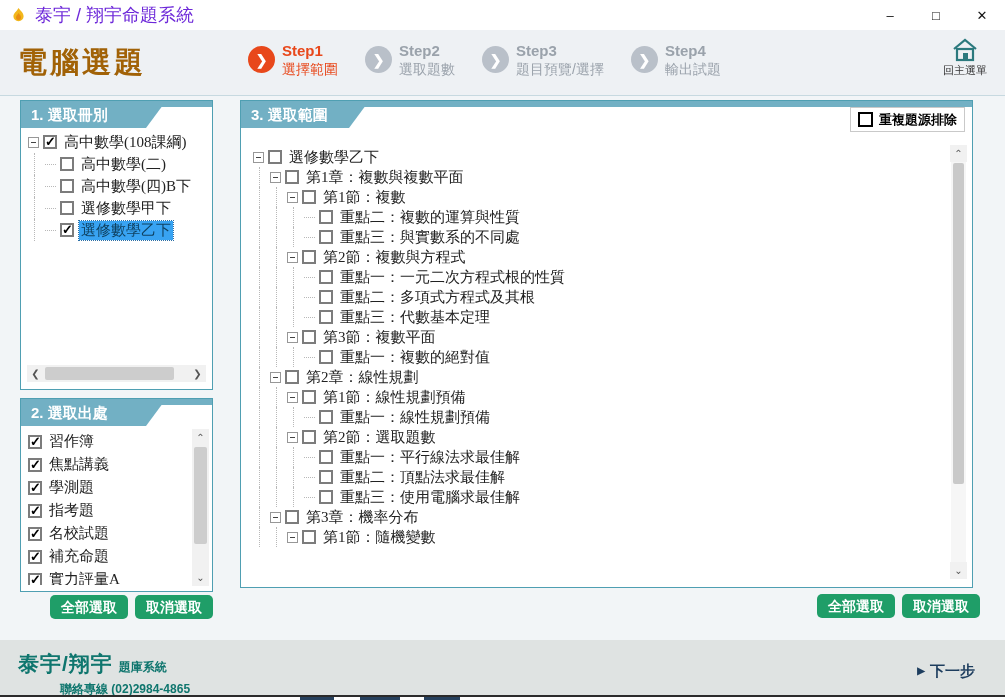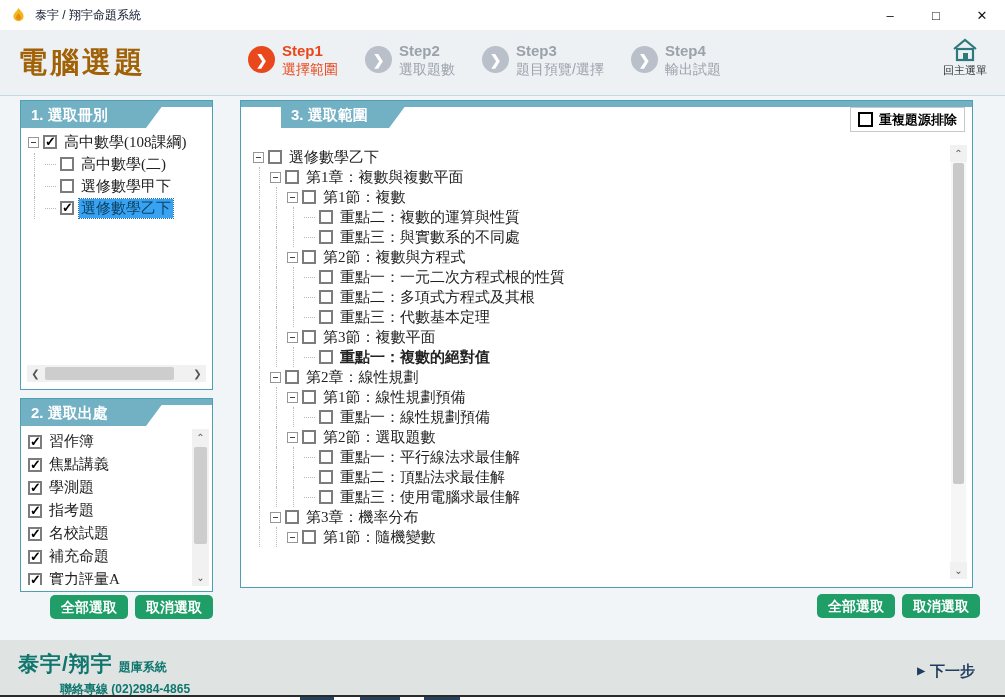--- a/index.html
+++ b/index.html
@@ -2,21 +2,21 @@
 <html><head>
 <meta charset="utf-8">
 <style>
   *{margin:0;padding:0;box-sizing:border-box;}
   html,body{width:1005px;height:700px;}
   body{font-family:"Liberation Sans",sans-serif;position:relative;background:#f2f5f7;overflow:hidden;}
 
   
   .titlebar{position:absolute;left:0;top:0;width:100%;height:30px;background:#fff;display:flex;align-items:center;}
   .app-icon{width:17px;height:17px;margin:0 8px 0 10px;flex:none;}
-  .titlebar-title{font-size:12px;color:#0f172a;}
+  .titlebar-title{font-size:18px;color:#6d28d9;}
   .win-controls{position:absolute;right:0;top:0;height:30px;display:flex;}
   .win-btn{width:46px;height:30px;display:flex;align-items:center;justify-content:center;font-size:13px;color:#111;cursor:default;}
 
   
   .header{position:absolute;left:0;top:30px;width:100%;height:66px;background:#eef1f4;border-bottom:1px solid #c7d9e0;}
   .app-title{position:absolute;left:18px;top:13px;font-size:29px;font-weight:bold;color:#a16207;letter-spacing:3px;}
   .steps{position:absolute;left:248px;top:11px;display:flex;gap:27px;}
   .step{display:flex;align-items:flex-start;gap:7px;}
   .step-circle{width:27px;height:27px;border-radius:50%;background:#b9c0c9;color:#fff;display:flex;align-items:center;justify-content:center;font-weight:bold;font-size:14px;margin-top:5px;flex:none;}
   .step.active .step-circle{background:#e8481b;}
@@ -29,21 +29,21 @@
   .home-label{font-size:11px;color:#333;margin-top:1px;}
 
   
   .panel{position:absolute;background:#fff;border:1px solid #4f9fb2;}
   .pstrip{position:absolute;top:0;left:0;right:0;height:6px;background:#72b0c4;}
   .ptab{position:absolute;top:0;left:0;height:27px;background:#72b0c4;color:#fff;font-size:15px;font-weight:bold;padding:5px 0 0 10px;clip-path:polygon(0 0,100% 0,calc(100% - 20px) 100%,0 100%);}
   #panel1{left:20px;top:100px;width:193px;height:290px;}
   #panel2{left:20px;top:398px;width:193px;height:194px;}
   #panel3{left:240px;top:100px;width:733px;height:488px;}
   #panel1 .ptab,#panel2 .ptab{width:145px;}
-  #panel3 .ptab{width:128px;margin-left:40px;}
+  #panel3 .ptab{width:128px;}
 
   .dedupe{position:absolute;top:6px;right:7px;height:25px;background:#fff;border:1px solid #c9c9c9;display:flex;align-items:center;gap:6px;padding:0 7px;}
   .bigcb{width:15px;height:15px;border:2px solid #000;background:#fff;flex:none;}
   .dedupe-label{font-size:13px;font-weight:bold;color:#000;white-space:nowrap;}
 
   
   .tree{position:absolute;overflow:hidden;}
   #tree1{top:30px;left:7px;right:8px;bottom:26px;}
   #tree3{top:46px;left:12px;right:28px;bottom:10px;}
   #list2{top:31px;left:7px;right:24px;bottom:6px;position:absolute;overflow:hidden;}
@@ -159,20 +159,26 @@
       <div class="trow" style="padding-left: 17px;">
         <span class="guide" style="left: 6px;"></span>
         <span class="stub"></span>
         <span class="cb"></span>
         <span class="tlabel">高中數學(二)</span>
       </div>
       <div class="trow" style="padding-left: 17px;">
         <span class="guide" style="left: 6px;"></span>
         <span class="stub"></span>
         <span class="cb"></span>
+        <span class="tlabel">高中數學(四)B下</span>
+      </div>
+      <div class="trow" style="padding-left: 17px;">
+        <span class="guide" style="left: 6px;"></span>
+        <span class="stub"></span>
+        <span class="cb"></span>
         <span class="tlabel">選修數學甲下</span>
       </div>
       <div class="trow" style="padding-left: 17px;">
         <span class="guide" style="left: 6px;"></span>
         <span class="stub"></span>
         <span class="cb">✓</span>
         <span class="tlabel selected">選修數學乙下</span>
       </div>
     </div>
   <div class="hscroll">
@@ -302,21 +308,21 @@
         <span class="cb"></span>
         <span class="tlabel">重點三：代數基本定理</span>
       </div>
       <div class="trow" style="padding-left: 34px;">
         <span class="guide" style="left: 6px;"></span>
         <span class="guide" style="left: 23px;"></span>
         <span class="expander"></span>
         <span class="cb"></span>
         <span class="tlabel">第3節：複數平面</span>
       </div>
-      <div class="trow" style="padding-left: 51px; font-weight: bold;">
+      <div class="trow" style="padding-left: 51px;">
         <span class="guide" style="left: 6px;"></span>
         <span class="guide" style="left: 23px;"></span>
         <span class="guide" style="left: 40px;"></span>
         <span class="stub"></span>
         <span class="cb"></span>
         <span class="tlabel">重點一：複數的絕對值</span>
       </div>
       <div class="trow" style="padding-left: 17px;">
         <span class="guide" style="left: 6px;"></span>
         <span class="expander"></span>

